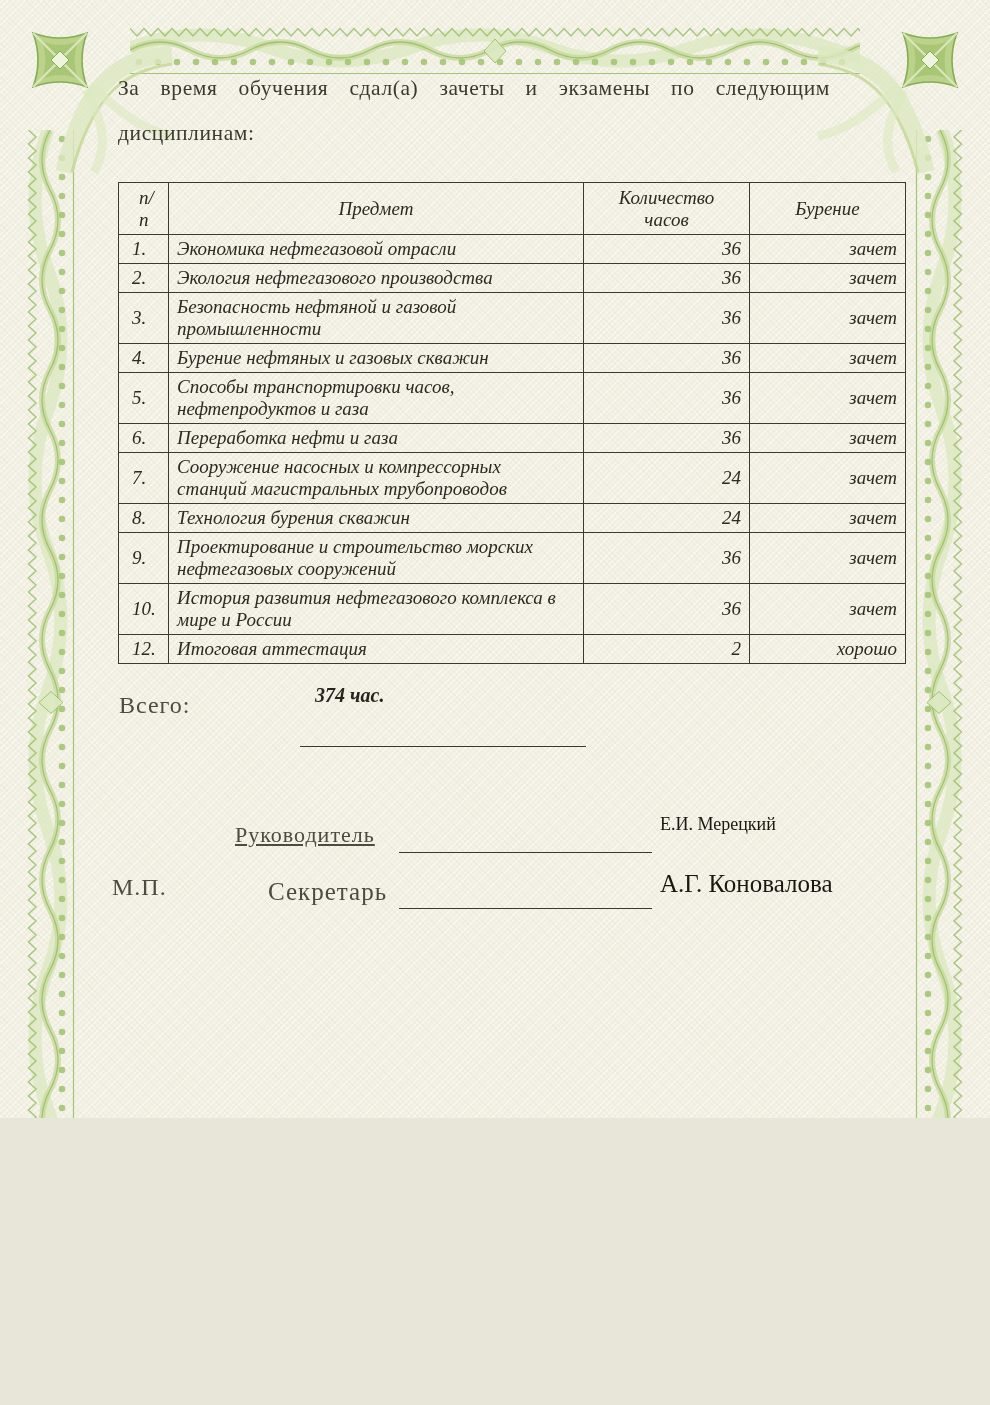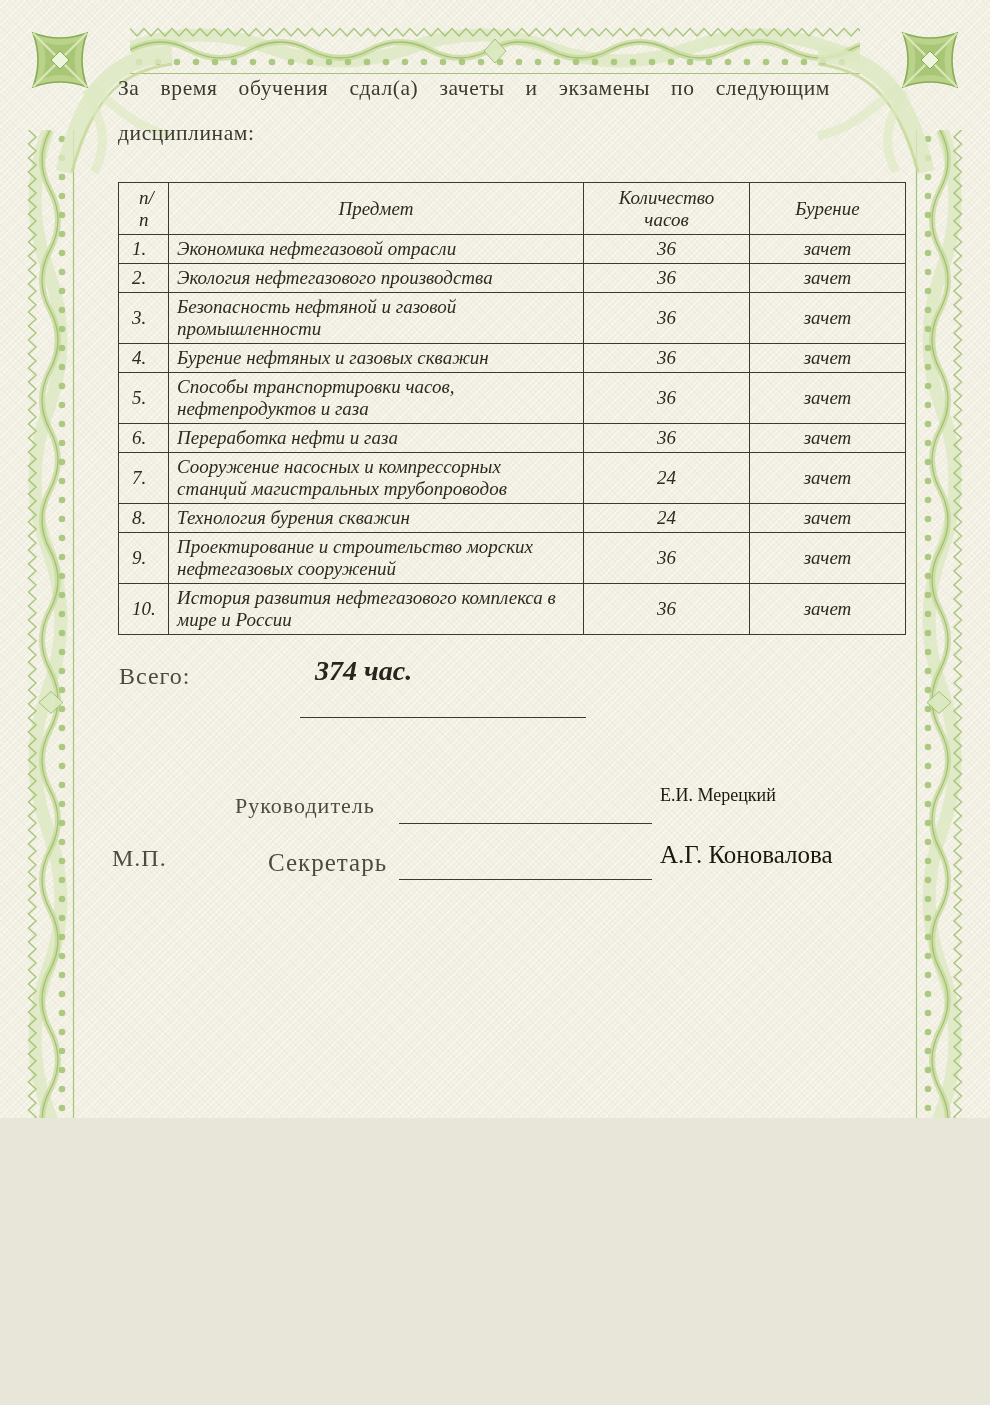--- a/index.html
+++ b/index.html
@@ -54,29 +54,29 @@
     border:1.8px solid #3b3a31;
     font-style:italic;
     font-size:19px; line-height:22px;
     vertical-align:middle;
   }
   table.grades th{ font-weight:normal; height:52px; text-align:center; padding:2px 20px; }
   th.c-hrs{ padding:2px 30px; }
   td{ padding:3px 8px; }
   td.c-num{ text-align:left; padding-left:13px; }
   td.c-sub{ text-align:left; }
-  td.c-hrs, td.c-grd{ text-align:center; }
+  td.c-hrs, td.c-grd{ text-align:right; }
 
   .totals{ position:relative; height:66px; margin-top:26px; }
   .totals-label{ position:absolute; left:1px; top:2px; font-size:24px; color:#4c4b41; letter-spacing:1px;text-align:right; }
-  .totals-value{ position:absolute; left:197px; top:-6px; font-size:28px; font-style:italic; font-weight:600; color:#26251e; }
+  .totals-value{ position:absolute; left:197px; top:-6px; font-size:20px; font-style:italic; font-weight:600; color:#26251e; }
   .totals-line{ position:absolute; left:182px; top:56px; width:286px; border-top:1.7px solid #3a392f; }
 
   .signatures{ position:relative; height:130px; margin-top:56px; }
-  .sig-role-1{ position:absolute; left:117px; top:10px; font-size:22px; color:#4c4b41; letter-spacing:1px; }
+  .sig-role-1{ position:absolute; left:117px; top:10px; font-size:22px; color:#4c4b41; letter-spacing:1px;text-decoration:underline; }
   .sig-line-1{ position:absolute; left:281px; top:40px; width:253px; border-top:1.6px solid #3a392f; }
   .sig-name-1{ position:absolute; left:542px; top:2px;  font-size:18px; color:#191811; }
   .sig-stamp { position:absolute; left:-6px;  top:62px; font-size:24px; color:#4c4b41; letter-spacing:1px; }
   .sig-role-2{ position:absolute; left:150px; top:66px; font-size:25px; color:#4c4b41; letter-spacing:1px; }
   .sig-line-2{ position:absolute; left:281px; top:96px; width:253px; border-top:1.6px solid #3a392f; }
   .sig-name-2{ position:absolute; left:542px; top:58px; font-size:25px; color:#191811; }
 </style>
 </head>
 <body>
 
@@ -451,20 +451,26 @@
   </tr>
 
   <tr>
     <td class="c-num">10.</td>
     <td class="c-sub">История развития нефтегазового комплекса в мире и России</td>
     <td class="c-hrs">36</td>
     <td class="c-grd">зачет</td>
   </tr>
 
 
+  <tr>
+    <td class="c-num">12.</td>
+    <td class="c-sub">Итоговая аттестация</td>
+    <td class="c-hrs">2</td>
+    <td class="c-grd">хорошо</td>
+  </tr>
 </tbody>
     </table>
 
     <div class="totals">
       <span class="totals-label">Всего:</span>
       <span class="totals-value">374 час.</span>
       <div class="totals-line"></div>
     </div>
 
     <div class="signatures">

